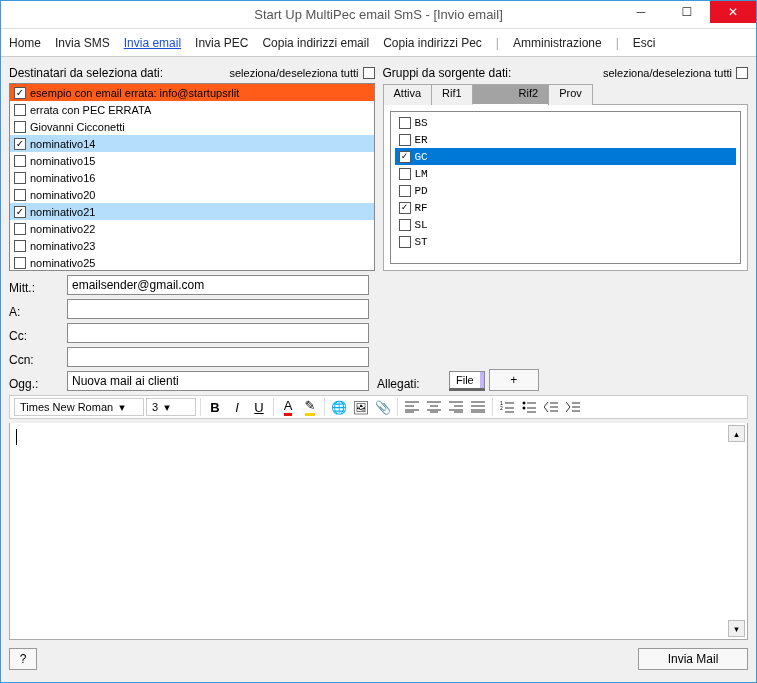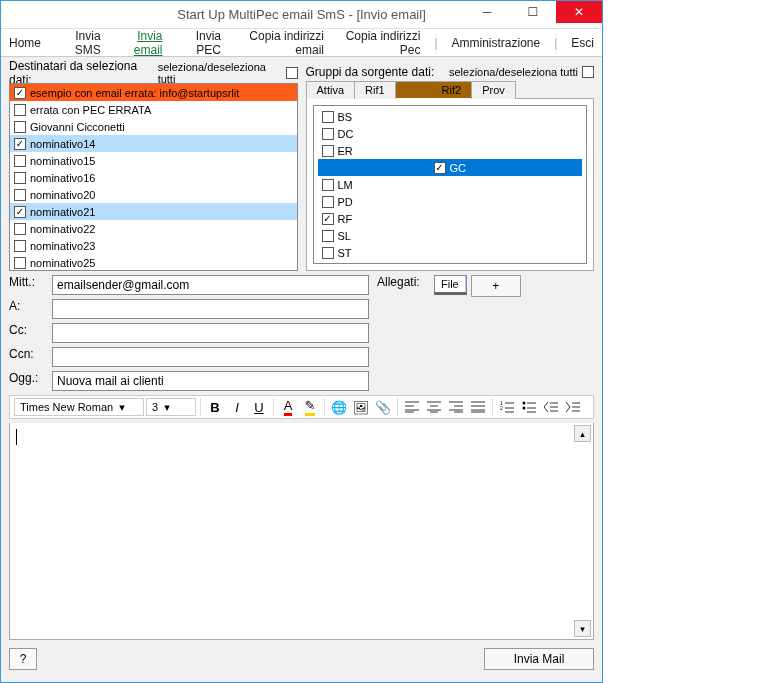--- a/index.html
+++ b/index.html
@@ -1,55 +1,55 @@
 <!DOCTYPE html>
 <html><head>
 <meta charset="utf-8">
 <style>
 * { box-sizing: border-box; margin: 0; padding: 0; }
 body { font-family: "Segoe UI", Tahoma, sans-serif; font-size: 12px; background: #fff; }
-.window { width: 603px; height: 683px; border: 1px solid #3a99d8; display: flex; flex-direction: column; background: #f0f0f0; }
+.window { width: 757px; height: 683px; border: 1px solid #3a99d8; display: flex; flex-direction: column; background: #f0f0f0; }
 .titlebar { height: 28px; background: #fff; display: flex; align-items: center; position: relative; border-bottom: 1px solid #ddd; }
 .titlebar .title { flex: 1; text-align: center; color: #555; font-size: 13px; }
 .win-btns { position: absolute; right: 0; top: 0; display: flex; height: 22px; }
 .win-btn { width: 46px; height: 22px; display: flex; align-items: center; justify-content: center; font-size: 12px; color: #333; cursor: pointer; }
 .win-btn.close { background: #e81123; color: #fff; }
 .menubar { height: 28px; background: #fff; display: flex; align-items: center; padding: 0 8px; gap: 14px; border-bottom: 1px solid #ccc; font-size: 12px; }
 .menubar .mitem { color: #222; cursor: pointer; text-align: right; }
-.menubar .mitem.active { color: #15803d; text-decoration: underline; }
+.menubar .mitem.active { color: #1d4ed8; text-decoration: underline; }
 .menubar .sep { color: #aaa; }
 .content { flex: 1; display: flex; flex-direction: column; padding: 6px 8px 8px 8px; gap: 4px; }
 .top-panels { display: flex; gap: 8px; height: 208px; }
 .panel { flex: 1; display: flex; flex-direction: column; }
 .panel-head { display: flex; align-items: center; justify-content: space-between; height: 20px; font-size: 12px; }
 .panel-head .right { display: flex; align-items: center; gap: 4px; font-size: 11px; }
 .listbox { flex: 1; border: 1px solid #888; background: #fff; overflow-y: scroll; position: relative; }
 .listbox::-webkit-scrollbar { width: 17px; }
 .listbox::-webkit-scrollbar-track { background: #f0f0f0; }
 .listbox::-webkit-scrollbar-thumb { background: #c0c0c0; border: 1px solid #a0a0a0; }
 .list-row { display: flex; align-items: center; height: 17px; padding: 0 4px; gap: 4px; font-size: 11px; }
 .list-row.highlight-orange { background: #ff5c1a; color: #000; }
 .list-row.highlight-blue { background: #b4defc; }
-.list-row.highlight-sel { background: #0078d7; color: #fff; justify-content: center; }
+.list-row.highlight-sel { background: #0078d7; color: #fff; }
 .chk { width: 12px; height: 12px; border: 1px solid #555; background: #fff; display: inline-flex; align-items: center; justify-content: center; font-size: 10px; line-height: 1; flex-shrink: 0; }
 .chk.checked::after { content: "✓"; color: #000; font-size: 10px; }
 .tabs { display: flex; height: 22px; border-bottom: 1px solid #aaa; }
 .tab { padding: 2px 10px; border: 1px solid #aaa; border-bottom: none; background: #f0f0f0; margin-right: -1px; font-size: 11px; cursor: pointer; position: relative; top: 1px; }
-.tab.active { background: #a16207; top: 1px; border-bottom: 1px solid #fff; padding-left: 46px; }
+.tab.active { background: #a3a3a3; top: 1px; border-bottom: 1px solid #fff; padding-left: 46px; }
 .tab-body { flex: 1; border: 1px solid #aaa; border-top: none; background: #fff; padding: 6px; }
-.group-list { border: 1px solid #888; height: 100%; overflow: auto; padding: 2px 4px; }
+.group-list { border: 1px solid #888; height: 100%; overflow: auto; padding: 2px 4px; font-family: Liberation Mono, monospace; }
 .mid-section { display: flex; gap: 8px; }
 .form-left { flex: 0 0 360px; display: flex; flex-direction: column; gap: 4px; }
 .form-right { flex: 1; display: flex; gap: 4px; }
-.frow { display: flex; align-items: flex-start; gap: 5px; }
+.frow { display: flex; align-items: flex-end; gap: 20px; }
 .frow label { width: 38px; font-size: 12px; }
 .txt { flex: 1; height: 20px; border: 1px solid #888; background: #fff; padding: 0 4px; font-size: 12px; }
 .attach-area { flex: 1; background: #a0a0a0; border: 1px solid #666; }
 .attach-head { display: flex; background: #fff; border: 1px solid #888; border-bottom: 1px solid #666; }
-.attach-head .col { flex: 1; padding: 2px 6px; font-size: 11px; border-right: 1px solid #c4b5fd; }
+.attach-head .col { flex: 1; padding: 2px 6px; font-size: 11px; border-right: 4px solid #c4b5fd; }
 .plus-btn { width: 50px; height: 22px; border: 1px solid #999; background: #f8f8f8; cursor: pointer; display:flex; align-items:center; justify-content:center; }
 .toolbar { height: 24px; background: #fff; border: 1px solid #ccc; display: flex; align-items: center; padding: 0 4px; gap: 2px; font-size: 12px; }
 .tb-sel { height: 18px; border: 1px solid #ccc; padding: 0 5px; font-size: 11px; display: flex; align-items: center; gap: 6px; }
 .tb-btn { width: 20px; height: 20px; display: flex; align-items: center; justify-content: center; cursor: pointer; font-size: 13px; }
 .tb-sep { width: 1px; height: 18px; background: #ddd; margin: 0 2px; }
 .editor { flex: 1; background: #fff; border: 1px solid #aaa; border-top: none; position: relative; padding: 6px 24px 6px 6px; }
 .editor .cursor { border-left: 1px solid #000; height: 16px; }
 .editor .scroll-up, .editor .scroll-down { position: absolute; right: 2px; width: 17px; height: 17px; background: #f0f0f0; border: 1px solid #bbb; display: flex; align-items: center; justify-content: center; font-size: 9px; }
 .editor .scroll-up { top: 2px; }
 .editor .scroll-down { bottom: 2px; }
@@ -161,24 +161,20 @@
             <div class="tab">Prov</div>
           </div>
         <div class="tab-body">
           <div class="group-list" id="group-list">
               <div class="list-row">
                 <span class="chk"></span>
                 <span>BS</span>
               </div>
               <div class="list-row">
                 <span class="chk"></span>
-                <span>DC</span>
-              </div>
-              <div class="list-row">
-                <span class="chk"></span>
                 <span>ER</span>
               </div>
               <div class="list-row highlight-sel">
                 <span class="chk checked"></span>
                 <span>GC</span>
               </div>
               <div class="list-row">
                 <span class="chk"></span>
                 <span>LM</span>
               </div>

